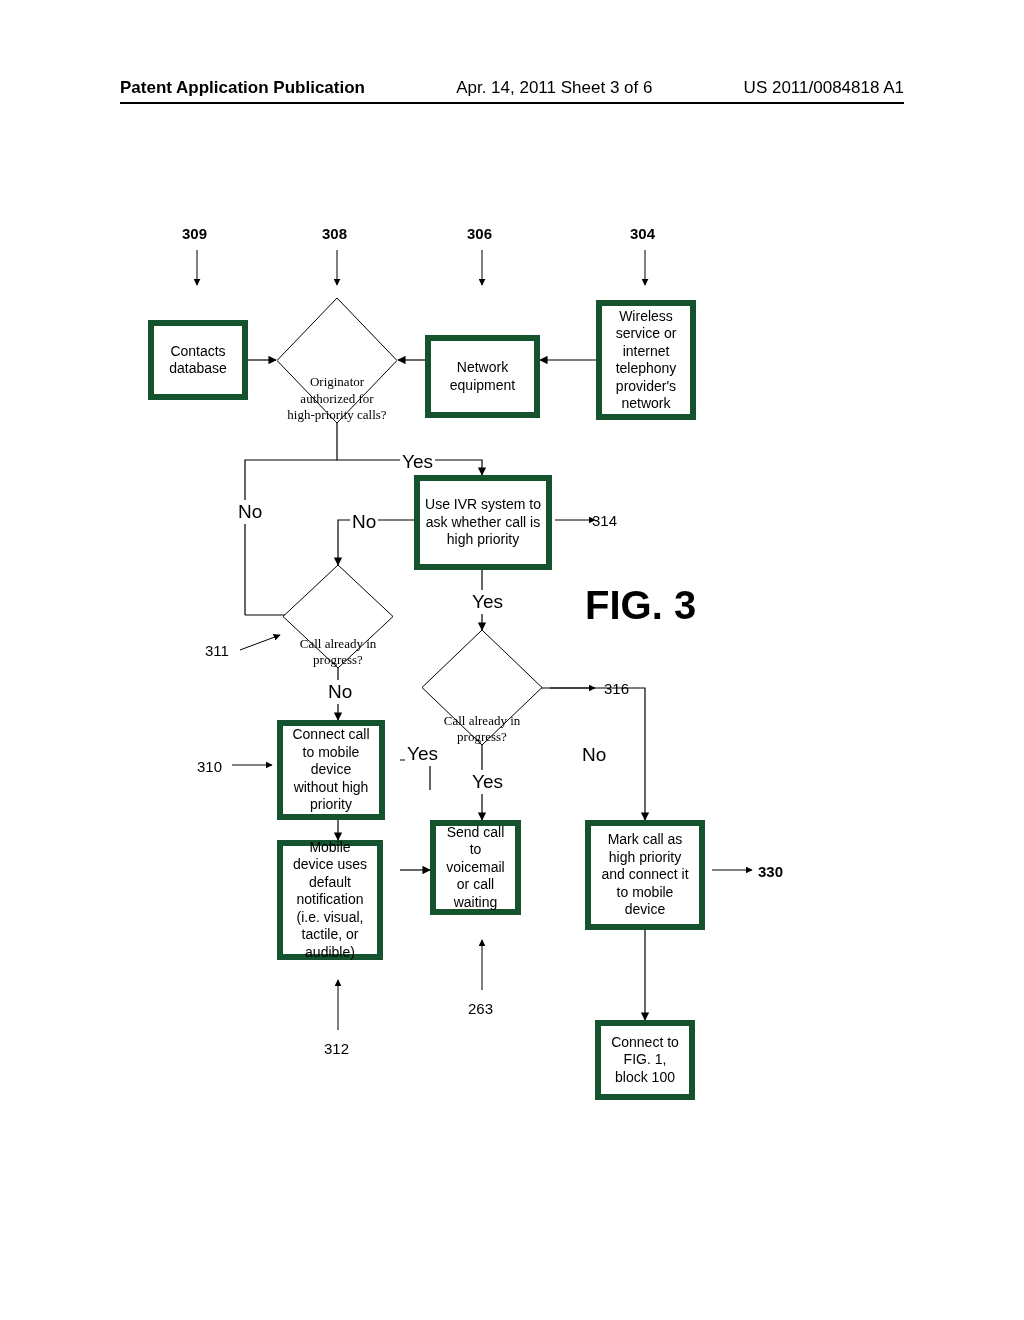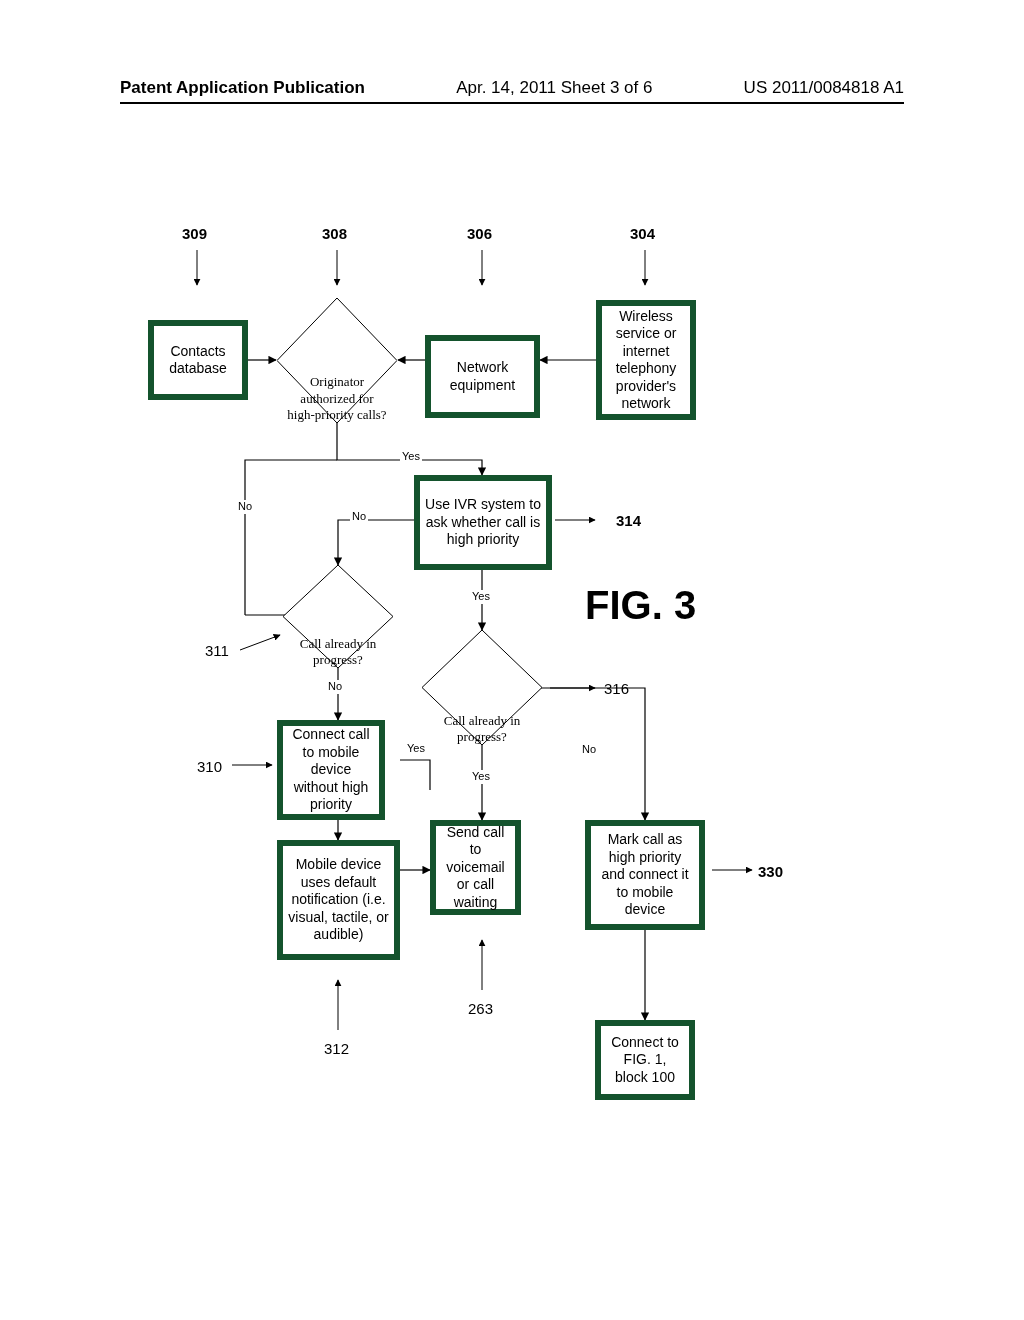--- a/index.html
+++ b/index.html
@@ -63,21 +63,21 @@
     height: 120px;
     display: flex;
     align-items: flex-end;
     justify-content: center;
     font-family: Liberation Serif, serif;
   }
   .diamond svg { position: absolute; top:0; left:0; }
   .diamond-text { position: relative; z-index: 2; padding: 0 10px; font-size: 13px; }
   .label { font-weight: bold; font-size: 15px; }
   .fig-title { font-weight: bold; font-size: 40px; }
-  .edge-label { font-size: 11px; background: #fff; padding: 0 2px; }
+  .edge-label { font-size: 19px; background: #fff; padding: 0 2px; }
   svg.connectors {
     position: absolute;
     top: 0; left: 0;
     width: 1024px;
     height: 1100px;
     pointer-events: none;
   }
 </style>
 </head>
 <body>
@@ -174,21 +174,21 @@
       <span>Wireless service or internet telephony provider's network</span>
     </div>
 
     <div class="edge-label" style="left:400px; top:280px;">Yes</div>
 
     <div class="edge-label" style="left:236px; top:330px;">No</div>
 
     <div class="box" style="left:414px; top:305px; width:138px; height:95px;">
       <span>Use IVR system to ask whether call is high priority</span>
     </div>
-    <div class="label" style="left:616px; top:342px; font-weight:bold;">314</div>
+    <div class="label" style="left:592px; top:342px; font-weight:normal;">314</div>
 
     <div class="fig-title" style="left:585px; top:410px;">FIG. 3</div>
 
     <div class="edge-label" style="left:350px; top:340px;">No</div>
 
     <div class="edge-label" style="left:470px; top:420px;">Yes</div>
 
     <div class="diamond" style="left:283px; top:395px; width:110px; height:103px;">
       <svg width="110" height="103" viewBox="0 0 110 103">
           <polygon points="55,0 110,51.5 55,103 0,51.5" fill="#fff" stroke="#000" stroke-width="1"></polygon>
@@ -208,21 +208,21 @@
 
     <div class="edge-label" style="left:470px; top:600px;">Yes</div>
     <div class="edge-label" style="left:580px; top:573px;">No</div>
 
     <div class="box" style="left:277px; top:550px; width:108px; height:100px;">
       <span>Connect call to mobile device without high priority</span>
     </div>
     <div class="edge-label" style="left:405px; top:572px;">Yes</div>
     <div class="label" style="left:197px; top:588px; font-weight:normal;">310</div>
 
-    <div class="box" style="left:277px; top:670px; width:123px; height:120px;">
+    <div class="box" style="left:277px; top:670px; width:106px; height:120px;">
       <span>Mobile device uses default notification (i.e. visual, tactile, or audible)</span>
     </div>
 
     <div class="box" style="left:430px; top:650px; width:91px; height:95px;">
       <span>Send call to voicemail or call waiting</span>
     </div>
 
     <div class="box" style="left:585px; top:650px; width:120px; height:110px;">
       <span>Mark call as high priority and connect it to mobile device</span>
     </div>

